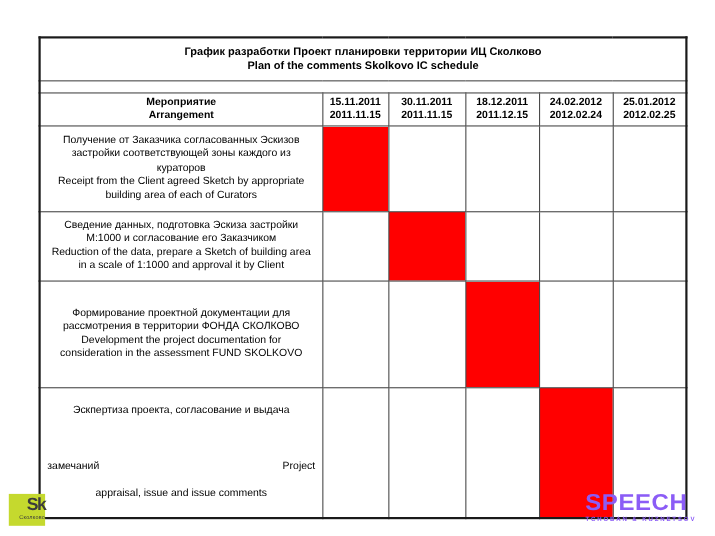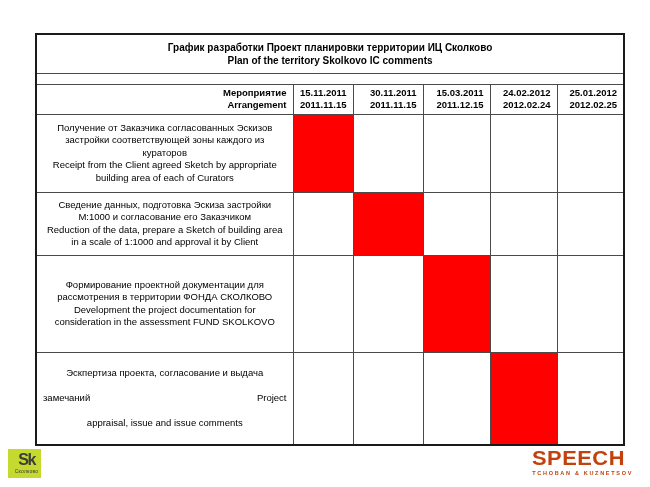--- a/index.html
+++ b/index.html
@@ -20,33 +20,33 @@
     text-align:center; vertical-align:middle;
     padding:2px 6px;
     white-space:pre-line;
     overflow:hidden;
   }
   tr.title-row    { height:39px; }
   tr.title-row td { font-weight:bold; font-size:10px;margin-top:40px; }
   tr.spacer-row   { height:11px; }
   tr.spacer-row td{ padding:0; }
   tr.header-row   { height:29px; }
-  tr.header-row td{ font-weight:bold;text-align:right; }
+  tr.header-row td{ font-weight:bold; }
   tr.row-0 { height:78px; }
   tr.row-1 { height:63px; }
   tr.row-2 { height:97px; }
   tr.row-3 { height:47px; }
   tr.row-4 { height:28px; }
   td.task-cell { padding:2px 8px; }
-  .split-line { display:flex; justify-content:space-between; white-space:normal; }
+  .split-line { display:flex; justify-content:space-between; white-space:normal;margin-top:26px; }
 
   
   .sk-logo {
     position:absolute; left:8px; top:449px; width:33px; height:29px;
-    text-align:center;
+    text-align:right;
   }
   .sk-mono {
     font-weight:bold; font-size:16px; line-height:1;
     letter-spacing:-1.5px; padding:3px 0 0 4px;
   }
   .sk-label { font-size:5px; line-height:1; padding:1px 0 0 4px; letter-spacing:0.2px; }
 
   
   .speech-logo { position:absolute; right:17px; top:447px; text-align:left; }
   .speech-wordmark {
@@ -66,33 +66,33 @@
     <colgroup>
       <col style="width:257px">
         <col style="width:60px">
         <col style="width:70px">
       <col style="width:67px">
         <col style="width:67px">
         <col style="width:67px">
     </colgroup>
     <tbody>
       <tr class="title-row">
-        <td colspan="6"><span>График разработки Проект планировки территории ИЦ Сколково</span><br><span>Plan of the territory Skolkovo IC comments</span></td>
+        <td colspan="6"><span>График разработки Проект планировки территории ИЦ Сколково</span><br><span>Plan of the comments Skolkovo IC schedule</span></td>
       </tr>
       <tr class="spacer-row">
         <td colspan="6"></td>
       </tr>
       <tr class="header-row">
         <td>Мероприятие
 Arrangement</td>
         <td>15.11.2011
 2011.11.15</td>
         <td>30.11.2011
 2011.11.15</td>
-        <td>15.03.2011
+        <td>18.12.2011
 2011.12.15</td>
         <td>24.02.2012
 2012.02.24</td>
         <td>25.01.2012
 2012.02.25</td>
       </tr>
 
       <tr class="row-0">
         <td class="task-cell"><span>Получение от Заказчика согласованных Эскизов
 застройки соответствующей зоны каждого из
@@ -144,18 +144,18 @@
       </tr>
 
     </tbody>
   </table>
 
   <div class="sk-logo" style="background: rgb(197, 217, 46); color: rgb(60, 60, 59);">
     <div class="sk-mono">Sk</div>
     <div class="sk-label">Сколково</div>
   </div>
 
-  <div class="speech-logo" style="color: #c2410c;">
+  <div class="speech-logo" style="color: #8b5cf6;">
     <div class="speech-wordmark">SPEECH</div>
     <div class="speech-tagline">TCHOBAN &amp; KUZNETSOV</div>
   </div>
 
 </div>
 
 </body></html>

